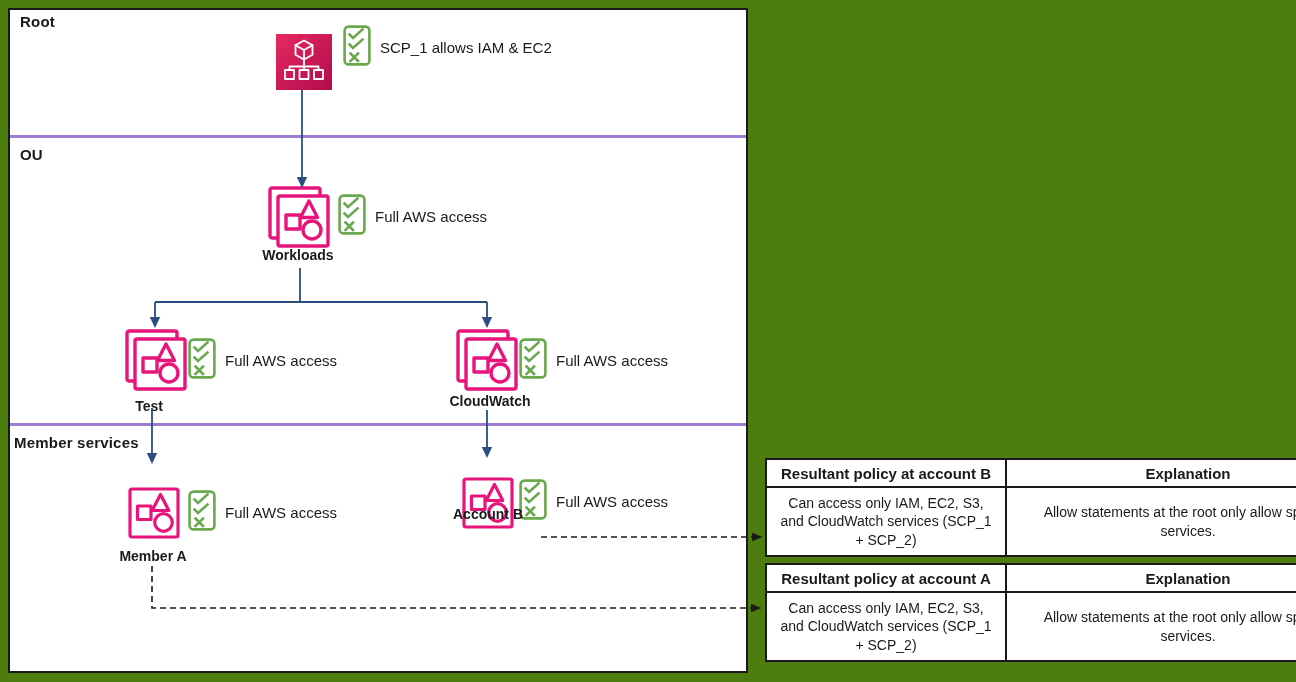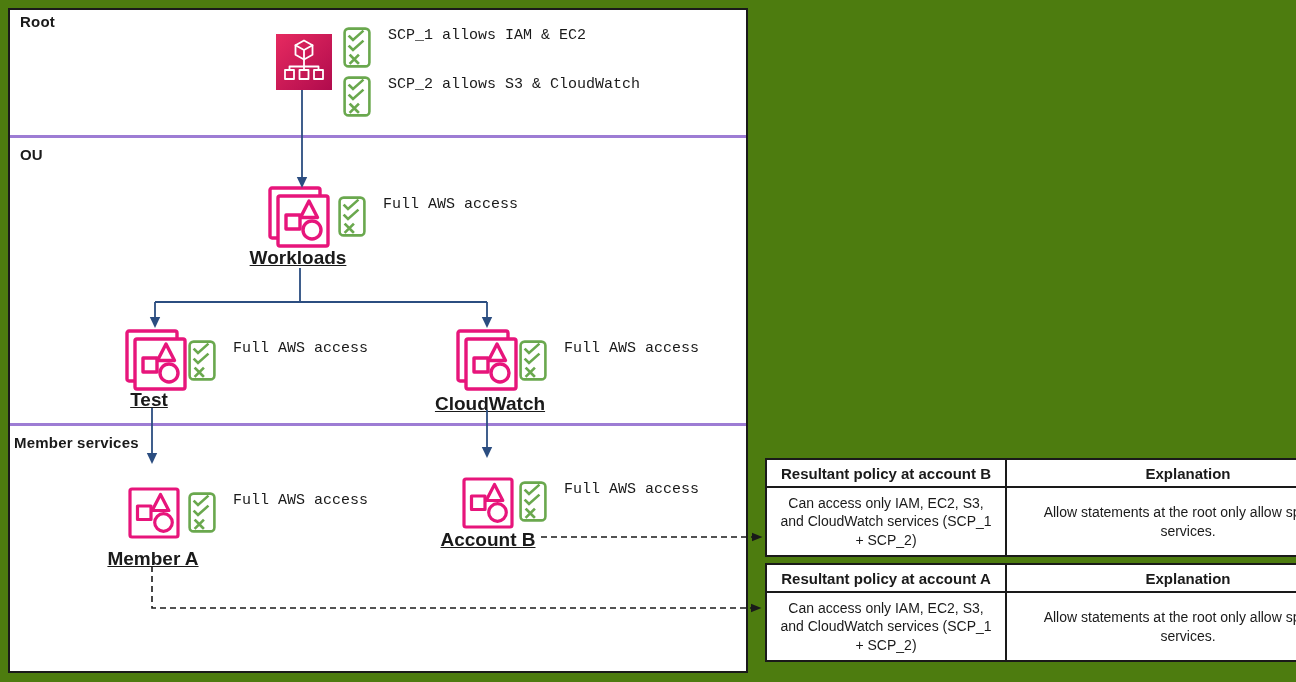--- a/index.html
+++ b/index.html
@@ -12,24 +12,24 @@
     border:2px solid var(--ink,#1a1a1a);box-sizing:border-box;background:#fff;
   }
   .divider{
     position:absolute;left:10px;width:736px;height:3px;
     background:var(--divider_purple,#9d7cd4);
   }
   .section-label{
     position:absolute;font-size:15px;font-weight:600;letter-spacing:.2px;white-space:nowrap;
   }
   .node-label{
-    position:absolute;transform:translateX(-50%);font-size:19px;font-weight:600;white-space:nowrap;text-decoration:underline;
+    position:absolute;transform:translateX(-50%);font-size:14px;font-weight:600;white-space:nowrap;
   }
   .policy-row{
-    position:absolute;display:flex;align-items:flex-start;gap:17px;height:41px;font-family:Liberation Mono, monospace;
+    position:absolute;display:flex;align-items:center;gap:9px;height:41px;
   }
   .policy-label{font-size:15px;font-weight:500;white-space:nowrap;}
   .icon{position:absolute;display:block;line-height:0;}
   .icon svg{display:block;}
   .org-icon-glyph path,.org-icon-glyph rect{stroke:#fff;fill:none;stroke-width:1.8;stroke-linejoin:round;stroke-linecap:round;}
   .pink-stroke{stroke:var(--accent_pink,#e7157b);fill:none;stroke-linejoin:round;}
   .pink-front{fill:#fff;}
   .green-stroke{stroke:var(--scp_green,#6aa84e);fill:none;stroke-linecap:square;}
   .overlay{position:absolute;left:0;top:0;pointer-events:none;}
   .policy-table{
@@ -136,33 +136,20 @@
         <rect x="1.6" y="1.6" width="24.8" height="37.8" rx="4"></rect>
         <path d="M6.5 9.5 L10 13 L19.5 4.5"></path>
             <path d="M6.5 19.5 L10 23 L19.5 14.5"></path>
         <path d="M7.5 28.5 L15 36 M15 28.5 L7.5 36"></path>
       </g>
         </svg>
     </span>
     <span class="policy-label">SCP_1 allows IAM &amp; EC2</span>
   </div>
 
-  <div class="policy-row" style="left:343px;top:76px">
-    <span>
-      <svg width="28" height="41" viewBox="0 0 28 41">
-          <g class="green-stroke" stroke-width="2.6">
-        <rect x="1.6" y="1.6" width="24.8" height="37.8" rx="4"></rect>
-        <path d="M6.5 9.5 L10 13 L19.5 4.5"></path>
-            <path d="M6.5 19.5 L10 23 L19.5 14.5"></path>
-        <path d="M7.5 28.5 L15 36 M15 28.5 L7.5 36"></path>
-      </g>
-        </svg>
-    </span>
-    <span class="policy-label">SCP_2 allows S3 &amp; CloudWatch</span>
-  </div>
 
   <div class="policy-row" style="left:338px;top:196px">
     <span>
       <svg width="28" height="41" viewBox="0 0 28 41">
           <g class="green-stroke" stroke-width="2.6">
         <rect x="1.6" y="1.6" width="24.8" height="37.8" rx="4"></rect>
         <path d="M6.5 9.5 L10 13 L19.5 4.5"></path>
             <path d="M6.5 19.5 L10 23 L19.5 14.5"></path>
         <path d="M7.5 28.5 L15 36 M15 28.5 L7.5 36"></path>
       </g>
@@ -221,24 +208,24 @@
         <path d="M6.5 9.5 L10 13 L19.5 4.5"></path>
             <path d="M6.5 19.5 L10 23 L19.5 14.5"></path>
         <path d="M7.5 28.5 L15 36 M15 28.5 L7.5 36"></path>
       </g>
         </svg>
     </span>
     <span class="policy-label">Full AWS access</span>
   </div>
 
   <span class="node-label" style="left:298px;top:247px">Workloads</span>
-  <span class="node-label" style="left:149px;top:389px">Test</span>
+  <span class="node-label" style="left:149px;top:398px">Test</span>
   <span class="node-label" style="left:490px;top:393px">CloudWatch</span>
   <span class="node-label" style="left:153px;top:548px">Member A</span>
-  <span class="node-label" style="left:488px;top:529px">Account B</span>
+  <span class="node-label" style="left:488px;top:506px">Account B</span>
 
   <svg class="overlay" width="1296" height="682" viewBox="0 0 1296 682">
     <g stroke="var(--connector_blue,#2b4d80)" stroke-width="1.8" fill="none">
       <path d="M302 90 V178"></path>
       <path d="M300 268 V302 M155 302 H487 M155 302 V318 M487 302 V318"></path>
       <path d="M152 408 V454"></path>
       <path d="M487 410 V448"></path>
     </g>
     <g fill="var(--connector_blue,#2b4d80)" stroke="none">
       <polygon points="296.8,177 307.2,177 302,188"></polygon>

